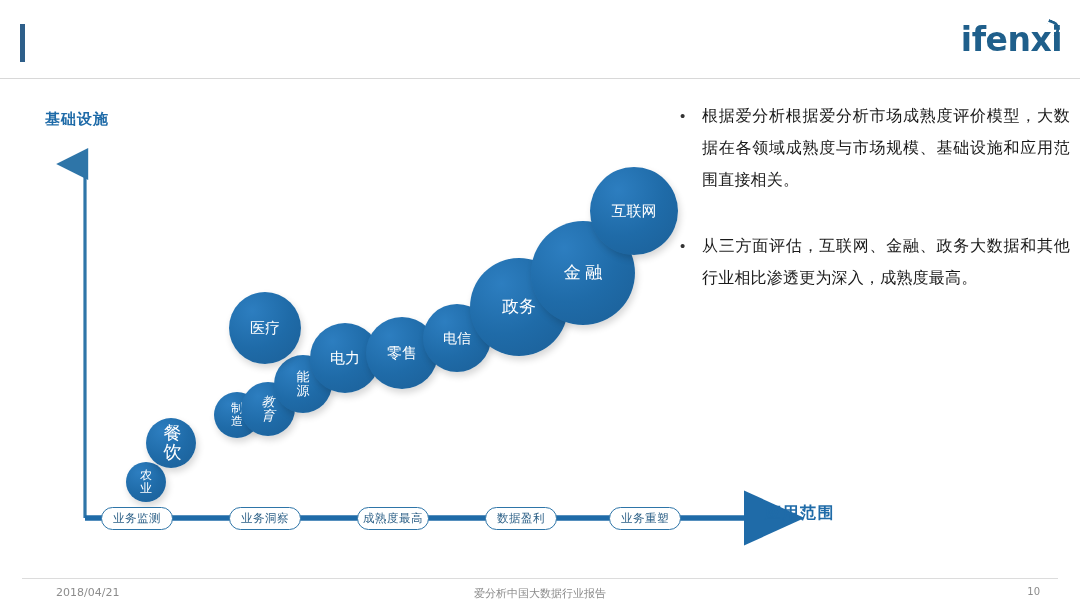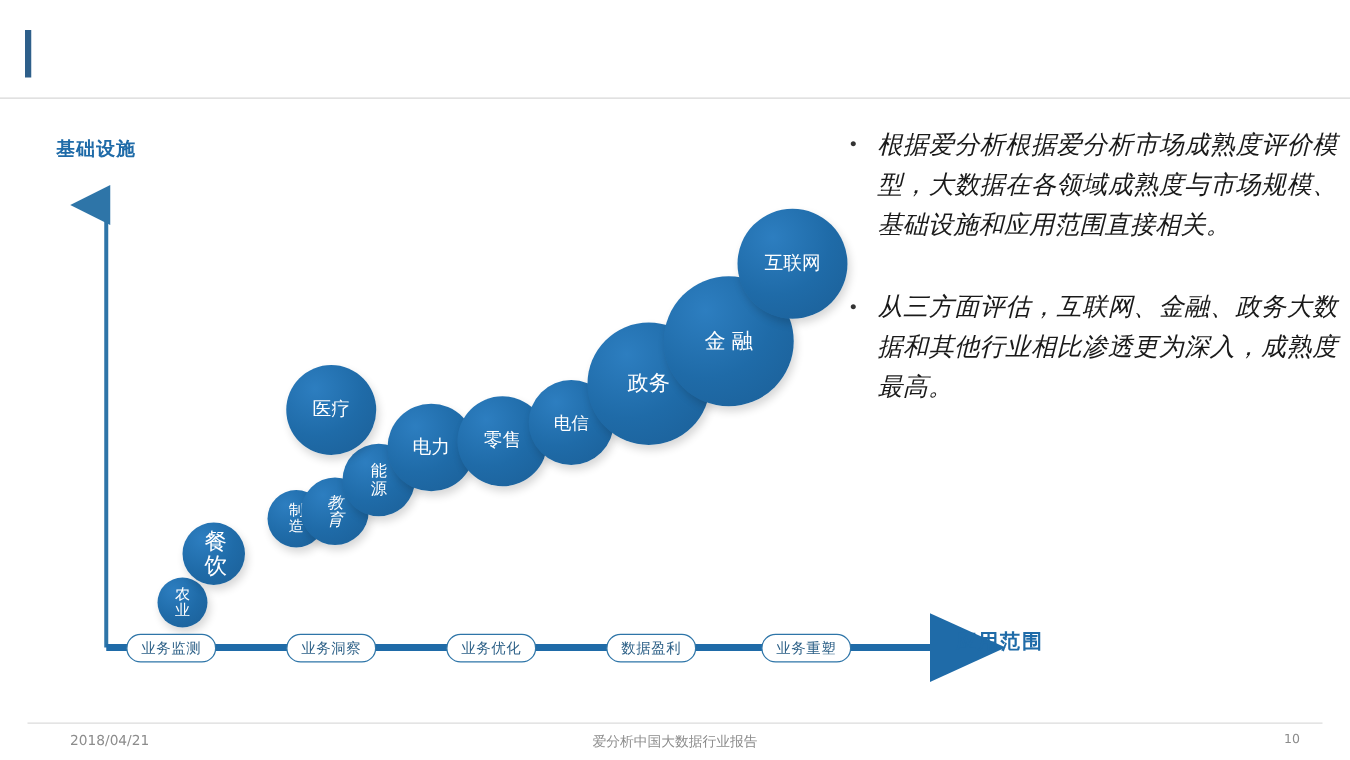--- a/index.html
+++ b/index.html
@@ -150,26 +150,25 @@
   }
   .bullet-dot {
     width: 22px;
     flex: 0 0 22px;
     font-size: 15px;
     color: #333333;
     line-height: 32px;
   }
   .bullet-text {
     flex: 1;
-    font-size: 20px;
+    font-size: 16px;
     color: #1a1a1a;
     line-height: 32px;
     letter-spacing: 0.2px;
     text-align: justify;
-    font-style: italic;
   }
 
   
   #footer-rule {
     position: absolute;
     left: 22px; top: 578px;
     width: 1036px; height: 1px;
     background: #dcdcdc;
   }
   #footer-date {
@@ -195,20 +194,24 @@
     font-family: "DejaVu Sans", sans-serif;
   }
 </style>
 </head>
 <body>
 
 <div id="slide">
 
   <div id="header">
     <div id="title-accent"></div>
+    <div id="logo">
+      <span>ifenxi</span>
+      <span class="tick"></span>
+    </div>
   </div>
   <div id="header-rule"></div>
 
   <div id="chart">
 
     <svg id="axis-svg" width="920" height="497">
       <defs>
         <marker id="arrowUp" markerWidth="12" markerHeight="12" refX="6" refY="9" orient="auto">
           <path d="M1,10 L6,0 L11,10 Z" fill="#2e75a8"></path>
         </marker>
@@ -259,21 +262,21 @@
           <span>金 融</span>
         </div>
         <div class="bubble" style="left: 590px; top: 89px; width: 88px; height: 88px; font-size: 15px;">
           <span>互联网</span>
         </div>
       </div>
 
     <div id="stage-layer">
         <div class="stage-pill" style="left: 101px; top: 428.5px; width: 72px;">业务监测</div>
         <div class="stage-pill" style="left: 229px; top: 428.5px; width: 72px;">业务洞察</div>
-        <div class="stage-pill" style="left: 357px; top: 428.5px; width: 72px;">业务优化</div>
+        <div class="stage-pill" style="left: 357px; top: 428.5px; width: 72px;">成熟度最高</div>
         <div class="stage-pill" style="left: 485px; top: 428.5px; width: 72px;">数据盈利</div>
         <div class="stage-pill" style="left: 609px; top: 428.5px; width: 72px;">业务重塑</div>
       </div>
   </div>
 
   <div id="x-axis-label">应用范围</div>
 
   <div id="text-panel">
     <div class="bullet-row">
       <div class="bullet-dot">•</div>

